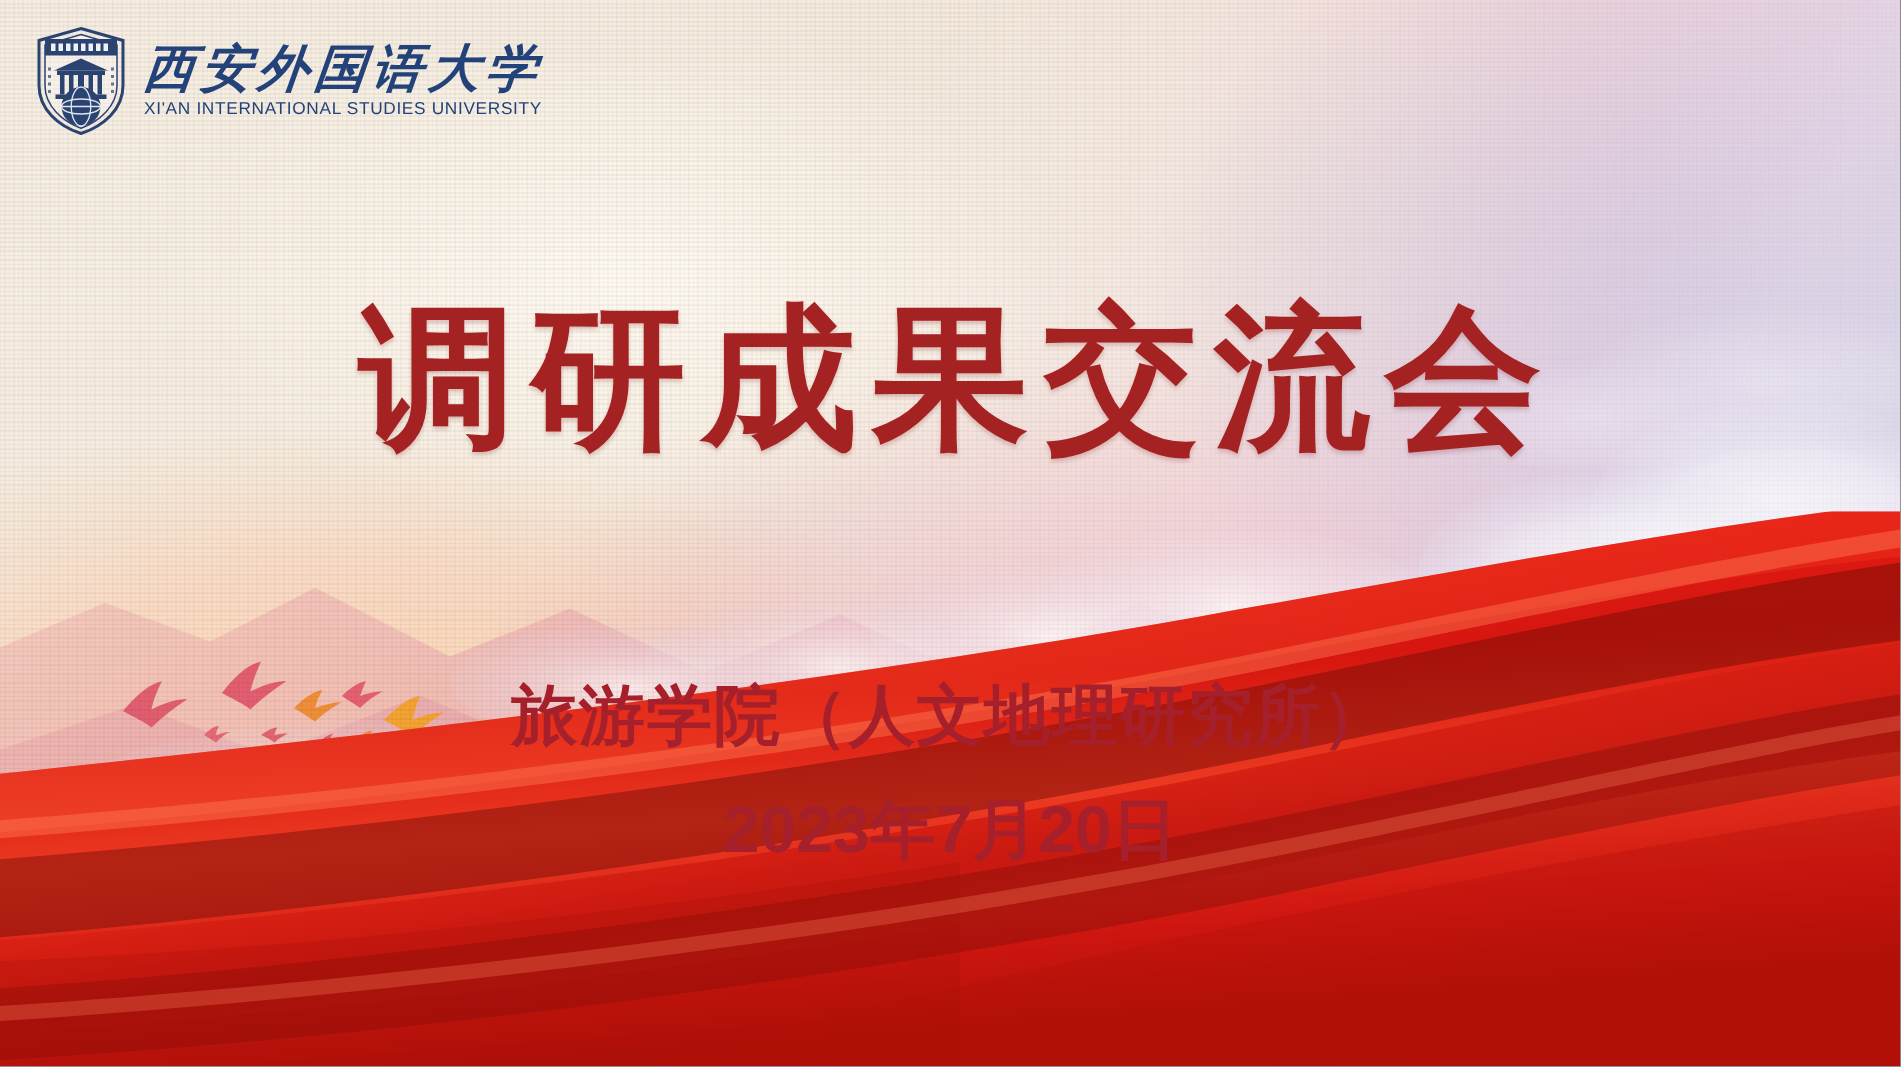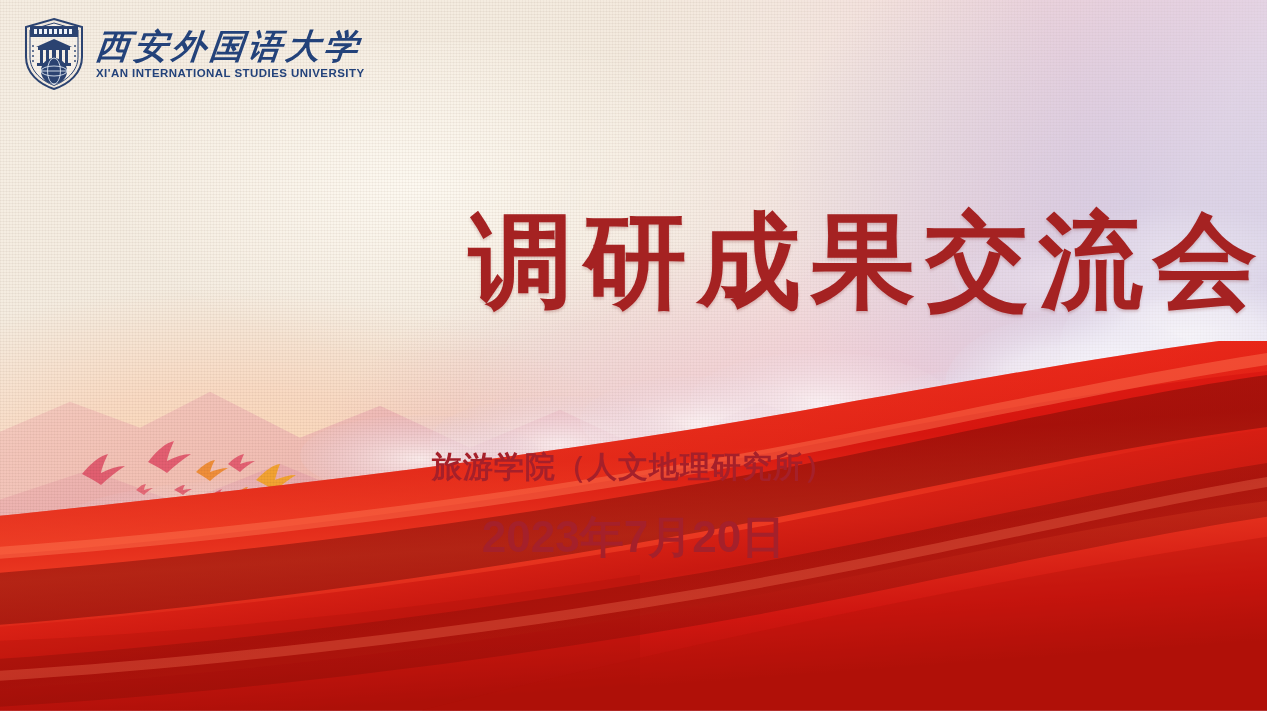--- a/index.html
+++ b/index.html
@@ -94,62 +94,62 @@
     color:#23427a;
     font-weight:700;
     font-style:italic;
     letter-spacing:4px;
     white-space:nowrap;
     transform:skewX(-6deg);
   }
   .univ-en{
     margin-top:3px;
     font-size:11.5px;
-    font-weight:700;
+    font-weight:400;
     color:#23427a;
     letter-spacing:.45px;
     white-space:nowrap;
   }
   .header-slogan{
     margin-left:12px;
     font-family:"DejaVu Serif","Liberation Serif",serif;
     font-weight:700;
     font-size:35px;
     line-height:1;
     color:#b01f24;
     letter-spacing:1px;
     white-space:nowrap;
     text-shadow:0 1px 0 rgba(130,20,20,.25);
   }
 
   
   .main-title{
     position:absolute;left:0;right:0;top:206px;
-    text-align:right;
+    text-align:center;
     z-index:28;
-    font-family:Liberation Sans, sans-serif;
+    font-family:Liberation Mono, monospace;
     font-weight:700;
     font-size:104px;
     line-height:1.06;
     color:#a52222;
     letter-spacing:10px;
     text-indent:10px;
     text-shadow:0 2px 3px rgba(120,25,25,.22);
     white-space:nowrap;
   }
 
   
   .sub-block{
     position:absolute;left:0;right:0;top:452px;
     text-align:center;z-index:28;
   }
   .org-line{
-    font-family:Liberation Mono, monospace;
+    font-family:Liberation Serif, serif;
     font-weight:700;
-    font-size:30px;
+    font-size:44px;
     line-height:1.18;
     color:#a5202a;
     letter-spacing:1px;
     white-space:nowrap;
   }
   .date-line{
     margin-top:24px;
     font-family:"Liberation Sans","DejaVu Sans",sans-serif;
     font-weight:700;
     font-size:44px;

